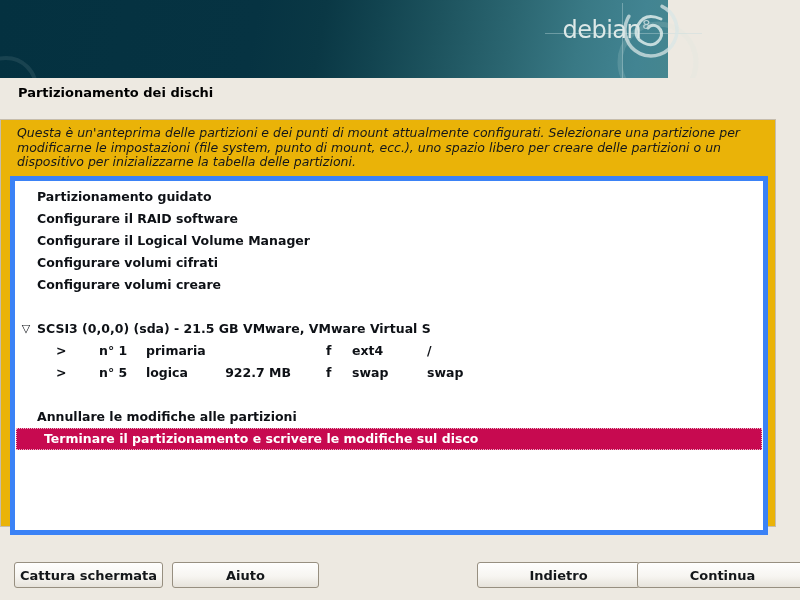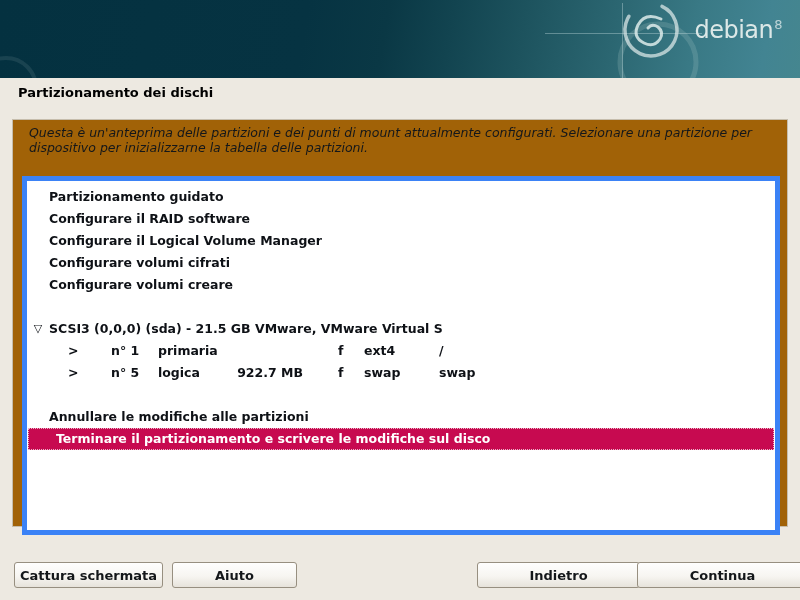--- a/index.html
+++ b/index.html
@@ -7,21 +7,21 @@
   body {
     font-family: "DejaVu Sans", "Liberation Sans", sans-serif;
     background: #ede9e1;
     position: relative;
     overflow: hidden;
     color: #15181a;
   }
 
   
   .banner {
-    position: absolute; left: 0; top: 0; width: 800px; height: 78px;
+    position: absolute; left: 0; top: 0; width: 668px; height: 78px;
     background: linear-gradient(100deg,
       #043140 0%, #063342 38%, #0a3845 48%,
       #124450 56%, #1d535e 65%, #2b6671 76%,
       #397985 86%, #428492 95%, #45868f 100%);
     text-decoration: underline;
   }
   .banner svg { position: absolute; left: 0; top: 0; }
   .logo-text {
     position: absolute; top: 16px; right: 18px;
     font-size: 24px; font-weight: normal; color: #dce8e7;
@@ -33,24 +33,24 @@
   }
 
   
   .page-title {
     position: absolute; left: 18px; top: 85px;
     font-size: 13px; font-weight: bold; color: #000000;
   }
 
   
   .frame {
-    position: absolute; left: 12px; top: 119px;
+    position: absolute; left: 0; top: 119px;
     width: 776px; height: 408px;
     border: 1px solid #c6bdac;
-    background: #a16207;
+    background: #eab308;
   }
   .intro {
     position: absolute; left: 16px; top: 6px; right: 8px;
     font-size: 12.5px; font-style: italic; line-height: 14.5px;
     color: #14171a; white-space: nowrap;
   }
 
   
   .listbox {
     position: absolute; left: 9px; top: 56px;
@@ -87,21 +87,21 @@
   
   .btn {
     position: absolute; top: 562px; height: 26px;
     border: 1px solid #978f80; border-radius: 3px;
     background: linear-gradient(#fefefd 0%, #f7f5f1 55%, #e7e3db 100%);
     font-family: "DejaVu Sans", "Liberation Sans", sans-serif;
     font-size: 13px; font-weight: bold; color: #14171a;
     text-align: center; cursor: pointer;
   }
   .btn-screenshot { left: 14px;  width: 149px; }
-  .btn-help       { left: 172px; width: 125px; }
+  .btn-help       { left: 172px; width: 147px; }
   .btn-back       { left: 477px; width: 163px; }
   .btn-continue   { left: 637px; width: 171px; }
 </style>
 </head>
 <body>
 
 <div class="banner">
   <svg width="800" height="78" viewBox="0 0 800 78">
 
     <circle cx="658" cy="62" r="38" fill="none" stroke="#d5e4e3" stroke-width="5" opacity="0.16"></circle>
@@ -115,20 +115,21 @@
     <path d="M661 19 q-16 -7 -23 6 q-6 12 6 18 q10 5 16 -4 q4 -7 -2 -12 q-6 -4 -10 1" fill="none" stroke="#dcebea" stroke-width="3" opacity="0.85" stroke-linecap="round"></path>
   </svg>
   <div class="logo-text"><span>debian</span><span class="ver">8</span></div>
 </div>
 
 <div class="page-title">Partizionamento dei dischi</div>
 
 <div class="frame">
   <div class="intro">
     <div>Questa è un'anteprima delle partizioni e dei punti di mount attualmente configurati. Selezionare una partizione per</div>
+    <div>modificarne le impostazioni (file system, punto di mount, ecc.), uno spazio libero per creare delle partizioni o un</div>
     <div>dispositivo per inizializzarne la tabella delle partizioni.</div>
   </div>
 
   <div class="listbox">
     <div class="rows">
       <div class="row"><span>Partizionamento guidato</span></div>
       <div class="row"><span>Configurare il RAID software</span></div>
       <div class="row"><span>Configurare il Logical Volume Manager</span></div>
       <div class="row"><span>Configurare volumi cifrati</span></div>
       <div class="row"><span>Configurare volumi creare</span></div>

